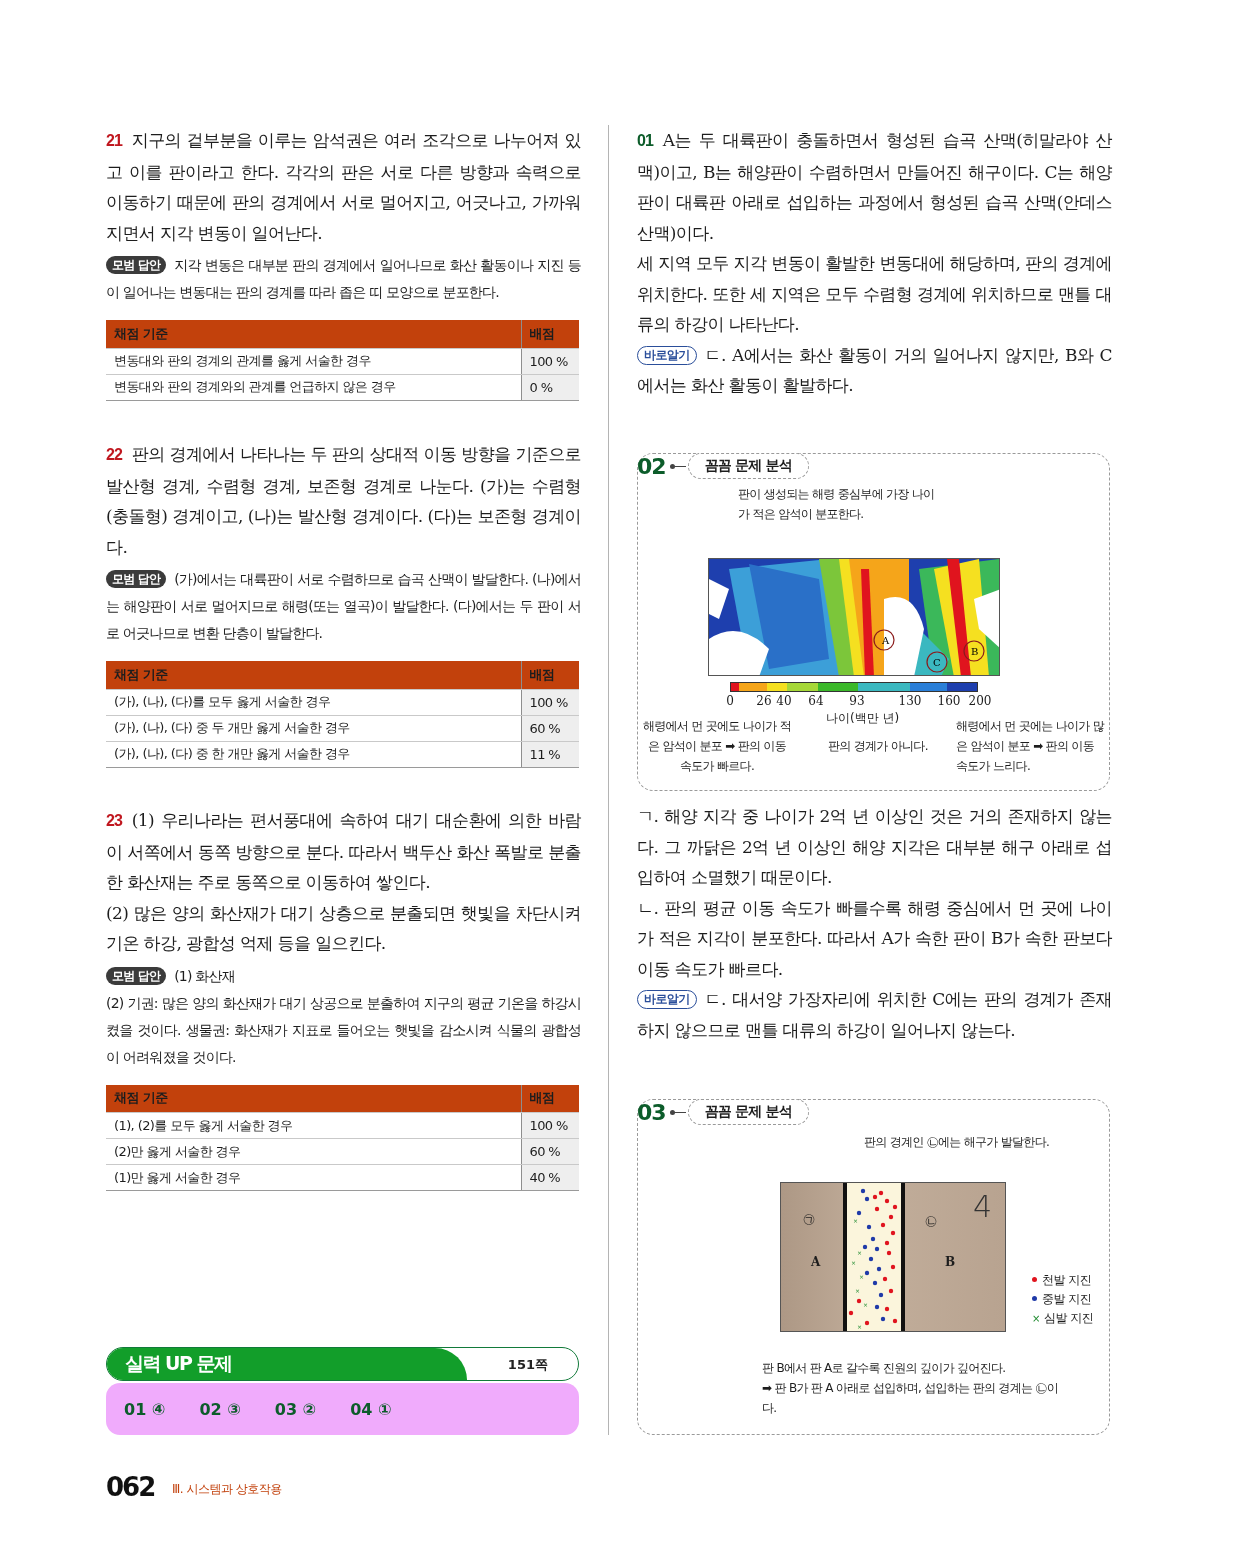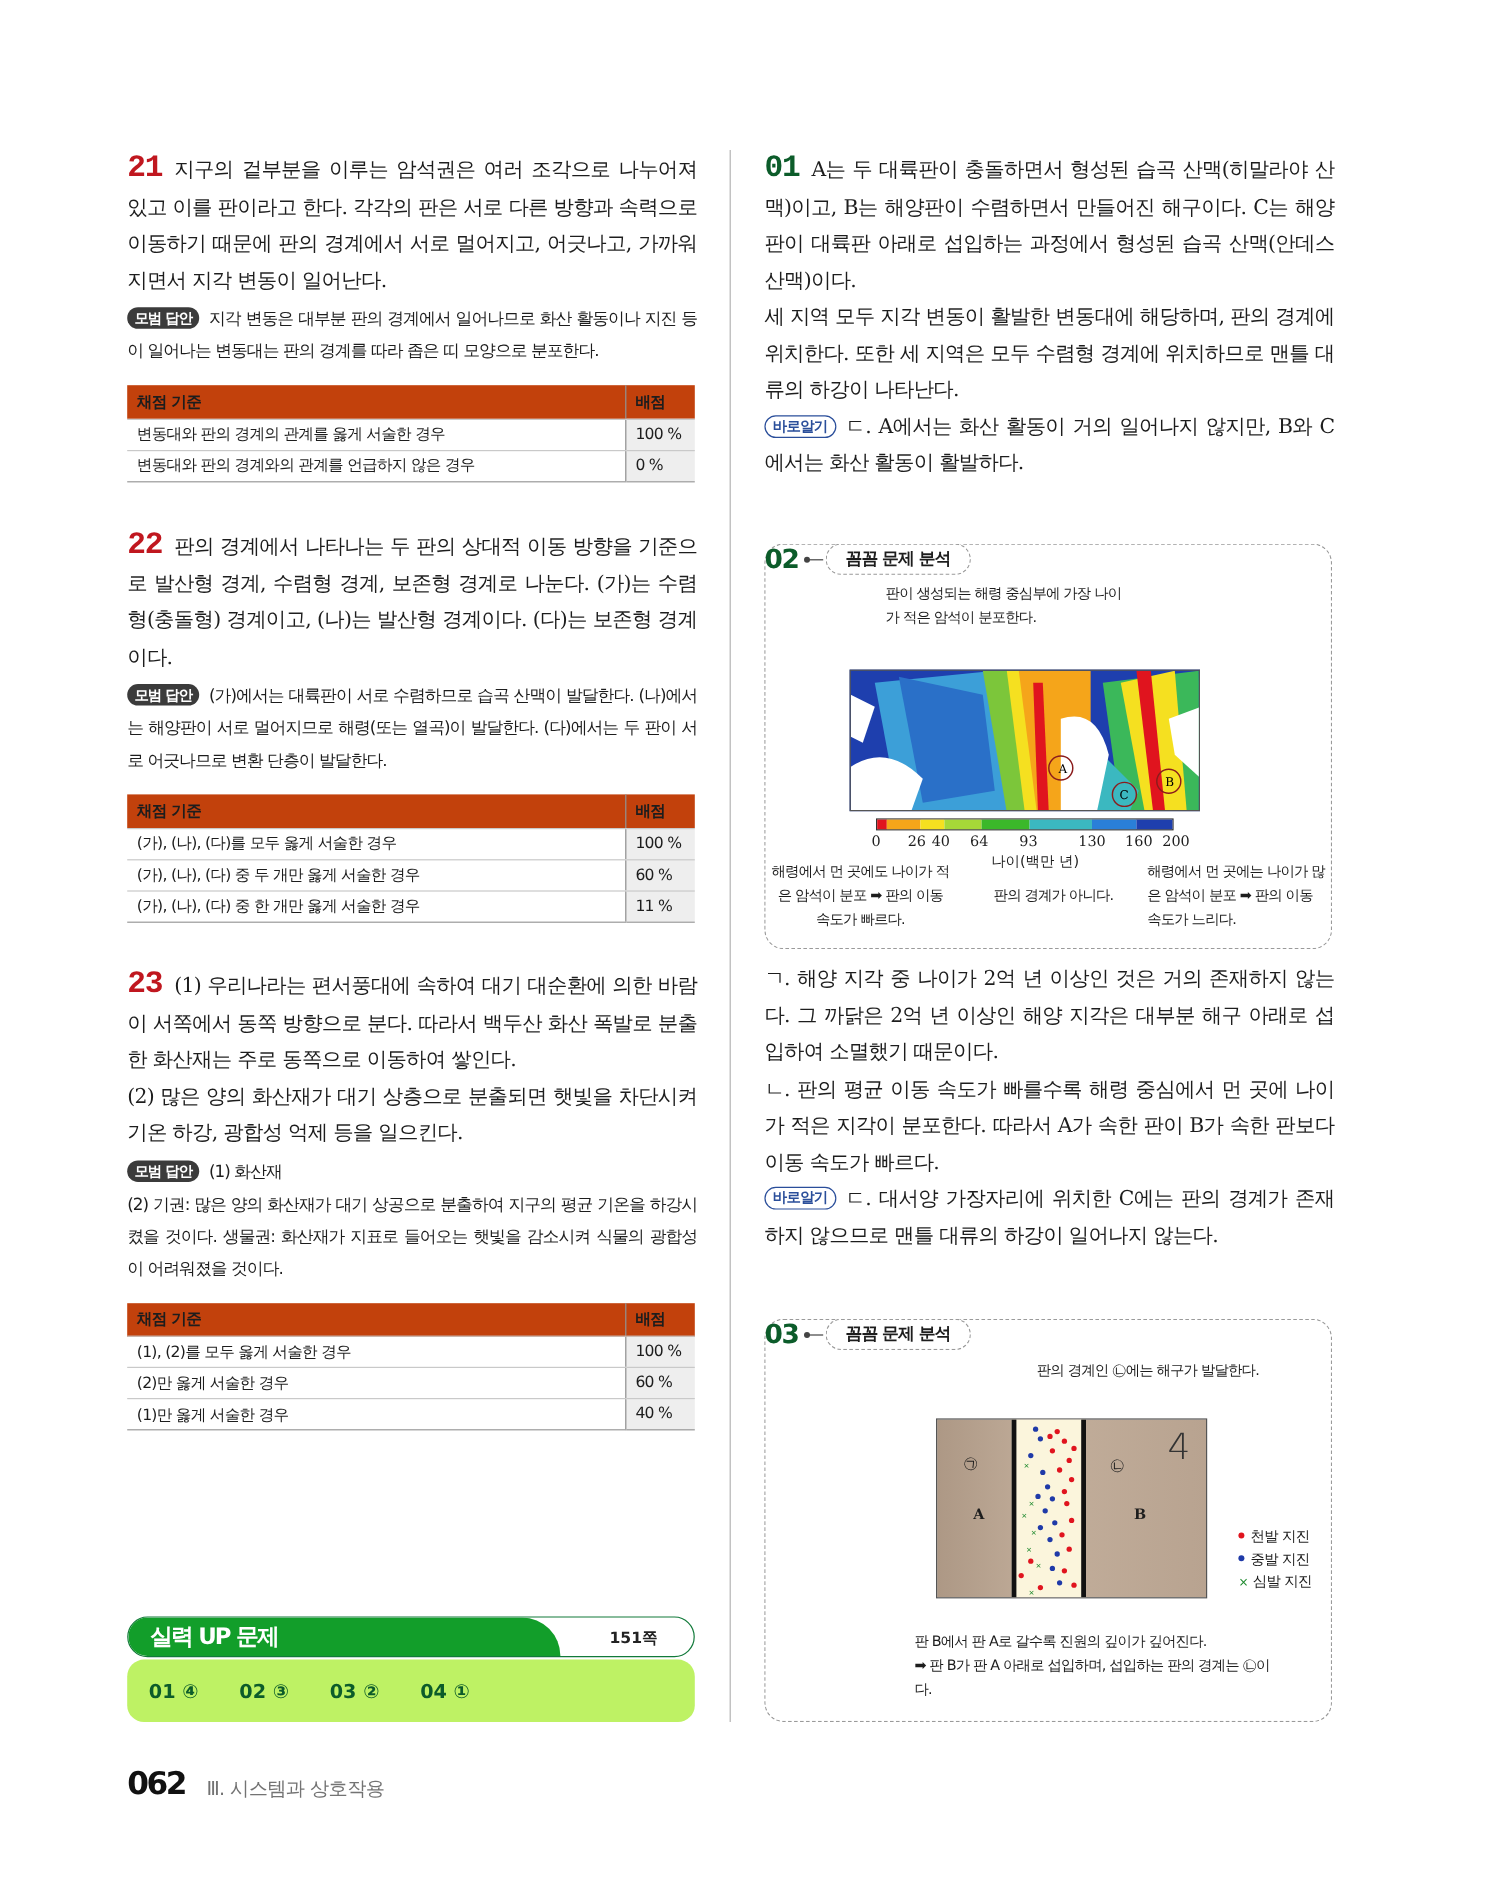--- a/index.html
+++ b/index.html
@@ -6,46 +6,46 @@
   html, body { width: 1240px; height: 1565px; background: #ffffff; }
   body { position: relative; font-family: "DejaVu Sans", "Liberation Sans", sans-serif; color: #1d1d1d; overflow: hidden; }
 
   .col { position: absolute; top: 125px; width: 475px; }
   .col-left { left: 106px; }
   .col-right { left: 637px; }
   .divider { position: absolute; left: 608px; top: 125px; width: 1px; height: 1310px; background: #b4b4b4; }
 
   .q-block { position: absolute; left: 0; width: 475px; }
   .para { font-family: "DejaVu Serif", "Liberation Serif", serif; font-size: 17px; line-height: 30.5px; text-align: justify; letter-spacing: -0.6px; }
-  .qnum { font-family: Liberation Mono, monospace; font-weight: 700; font-size: 26px; margin-right: 10px; letter-spacing: -1px; }
+  .qnum { font-family: Liberation Sans, sans-serif; font-weight: 700; font-size: 16px; margin-right: 10px; letter-spacing: -1px; }
   .qnum.red { color: #c0171f; }
   .qnum.green { color: #0c5c2a; }
 
   .model { font-family: "DejaVu Sans", sans-serif; font-size: 14px; line-height: 27px; letter-spacing: -0.8px; text-align: justify; margin-top: 4px; }
   .badge-model { display: inline-block; background: #3b3b3b; color: #fff; font-size: 12px; font-weight: 700; padding: 0 6px; border-radius: 9px; line-height: 18px; margin-right: 8px; vertical-align: 1px; }
   .badge-baro { display: inline-block; border: 1.5px solid #2a4e9a; color: #2a4e9a; font-family: "DejaVu Sans", sans-serif; font-size: 12px; font-weight: 700; padding: 0 6px; border-radius: 10px; line-height: 17px; margin-right: 8px; vertical-align: 2px; background: #fff; }
 
   table.score { width: 473px; border-collapse: collapse; font-family: "DejaVu Sans", sans-serif; font-size: 13px; letter-spacing: -0.6px; }
   table.score th { background: #c2410c; text-align: left; font-weight: 700; height: 28px; padding: 0 8px; border-bottom: 1px solid #c9c9c9; }
   table.score td { height: 26px; padding: 0 8px; border-bottom: 1px solid #c9c9c9; }
   table.score th.pt, table.score td.pt { width: 58px; border-left: 1px solid #8e8e8e; }
   table.score td.pt { background: #eeeeee; }
   table.score tr:last-child td { border-bottom: 1px solid #9a9a9a; }
 
   
   .skill { position: absolute; left: 106px; top: 1347px; width: 473px; }
   .skill-bar { position: relative; height: 34px; border: 1.5px solid #127a3a; border-radius: 17px; background: #fff; overflow: hidden; }
   .skill-bar .fill { position: absolute; left: 0; top: 0; bottom: 0; width: 360px; background: #129e2a; border-radius: 0 40px 0 0; }
   .skill-bar .title { position: absolute; left: 18px; top: 3px; color: #ffffff; font-weight: 700; font-size: 19px; letter-spacing: -1.5px; }
   .skill-bar .page { position: absolute; right: 30px; top: 8px; font-size: 13px; font-weight: 700; color: #222; }
-  .skill-answers { height: 52px; margin-top: 2px; background: #bef264; border-radius: 14px; display: flex; align-items: center; padding-left: 18px; gap: 34px; }
+  .skill-answers { height: 52px; margin-top: 2px; background: #f0abfc; border-radius: 14px; display: flex; align-items: center; padding-left: 18px; gap: 34px; }
   .skill-answers span { font-weight: 700; font-size: 16px; color: #0c5c2a; }
 
   .footer-num { position: absolute; left: 106px; top: 1472px; font-family: "DejaVu Sans", sans-serif; font-size: 26px; font-weight: 700; letter-spacing: -2px; color: #111; }
-  .footer-text { position: absolute; left: 172px; top: 1481px; font-size: 16px; color: #737373; letter-spacing: -0.5px; }
+  .footer-text { position: absolute; left: 172px; top: 1481px; font-size: 12px; color: #c2410c; letter-spacing: -0.5px; }
 
   
   .an-box { position: absolute; left: 0; width: 473px; border: 1.2px dashed #9a9a9a; border-radius: 16px; }
   .an-head { position: absolute; left: 0; display: flex; align-items: center; }
   .an-head .num { font-weight: 700; font-size: 22px; color: #0c5c2a; letter-spacing: -1px; }
   .an-head .conn { width: 14px; height: 1px; background: #444; margin: 0 2px 0 6px; position: relative; }
   .an-head .conn::before { content: ""; position: absolute; left: -2px; top: -2px; width: 5px; height: 5px; border-radius: 50%; background: #444; }
   .an-head .label { border: 1.2px dashed #9a9a9a; border-radius: 14px 14px 14px 14px; padding: 3px 16px; font-size: 14px; font-weight: 700; background: #fff; letter-spacing: -0.8px; }
   .note { position: absolute; font-size: 12px; line-height: 20px; letter-spacing: -0.7px; color: #1d1d1d; }
 

